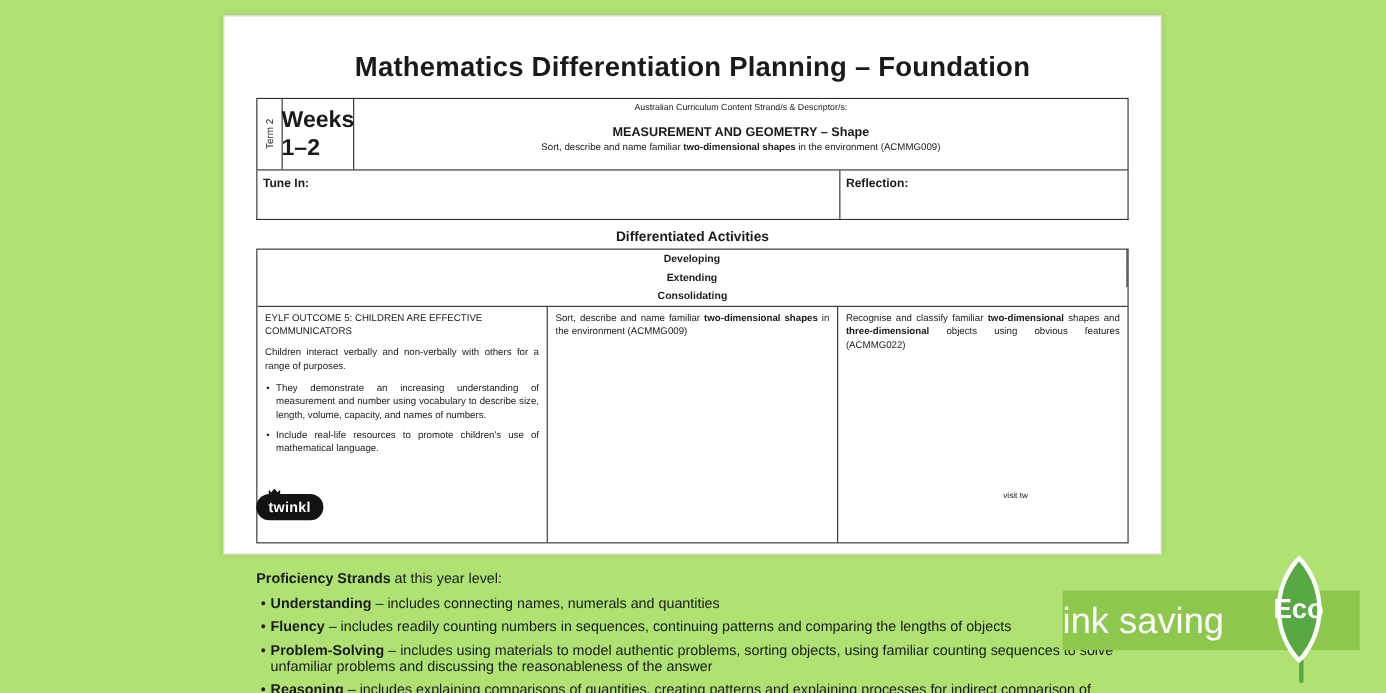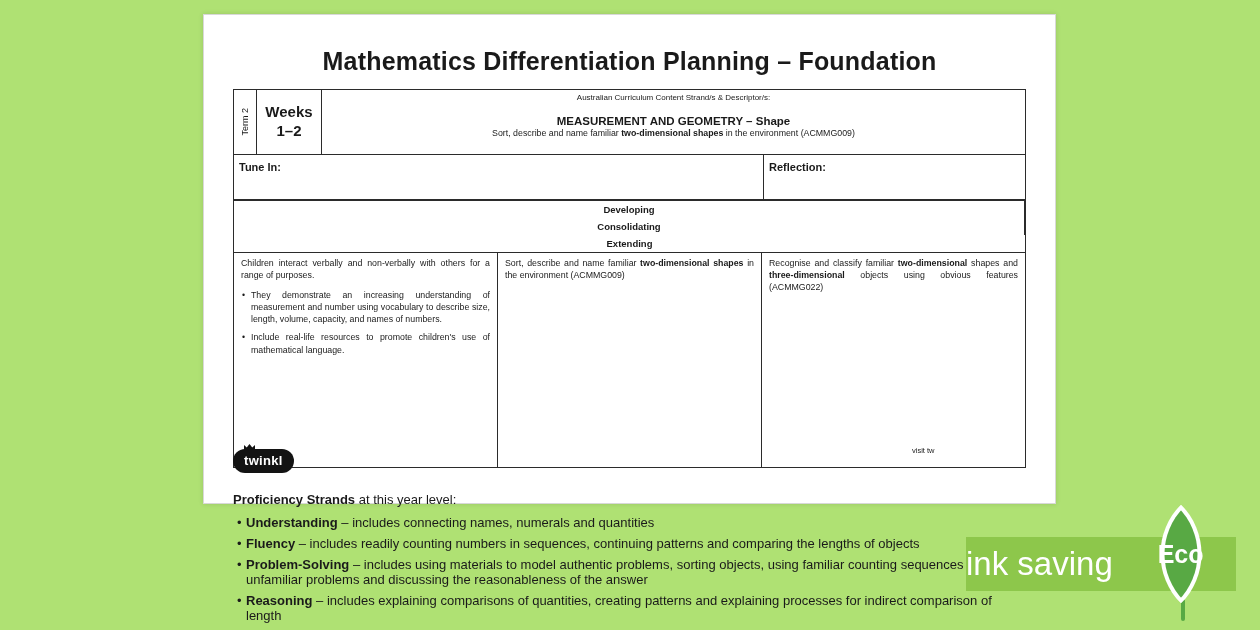--- a/index.html
+++ b/index.html
@@ -36,21 +36,21 @@
   
   .hrow1 { display: flex; border: 1px solid #2b2b2b; height: 66px; background: #fff; }
   .term {
     width: 23px; border-right: 1px solid #2b2b2b;
     display: flex; align-items: center; justify-content: center;
   }
   .vert { writing-mode: vertical-rl; transform: rotate(180deg); font-size: 9px; }
   .weeks {
     width: 65px; border-right: 1px solid #2b2b2b;
     display: flex; align-items: center; justify-content: center;
-    font-weight: 700; font-size: 15px; text-align: center; line-height: 1.25;
+    font-weight: 700; font-size: 21px; text-align: left; line-height: 1.25;
   }
   .curr { flex: 1; text-align: center; padding-top: 3px; }
   .curr-label { font-size: 8px; }
   .strand { font-weight: 700; font-size: 11.5px; margin-top: 13px; }
   .descriptor { font-size: 8.8px; margin-top: 1px; }
 
   .hrow2 { display: flex; border: 1px solid #2b2b2b; border-top: none; height: 45px; }
   .tunein { width: 530px; border-right: 1px solid #2b2b2b; padding: 2px 5px; }
   .reflection { flex: 1; padding: 2px 5px; }
   .cell-label { font-weight: 700; font-size: 11px; }
@@ -135,29 +135,31 @@
 
       <div class="hrow2">
         <div class="tunein">
           <span class="cell-label">Tune In:</span>
         </div>
         <div class="reflection">
           <span class="cell-label">Reflection:</span>
         </div>
       </div>
 
+      <div class="section-title">Differentiated Activities</div>
 
       <div class="atable">
         <div class="ahead">
           <div class="acol">Developing</div>
+          <div class="acol">Extending</div>
           <div class="acol">Consolidating</div>
-          <div class="acol">Extending</div>
         </div>
         <div class="abody">
           <div class="acell">
+            <div class="eylf">EYLF OUTCOME 5: CHILDREN ARE EFFECTIVE COMMUNICATORS</div>
             <p>Children interact verbally and non-verbally with others for a range of purposes.</p>
             <div class="bullet">
               <span>They demonstrate an increasing understanding of measurement and number using vocabulary to describe size, length, volume, capacity, and names of numbers.</span>
             </div>
             <div class="bullet">
               <span>Include real-life resources to promote children's use of mathematical language.</span>
             </div>
           </div>
           <div class="acell">
             <span>Sort, describe and name familiar</span>

